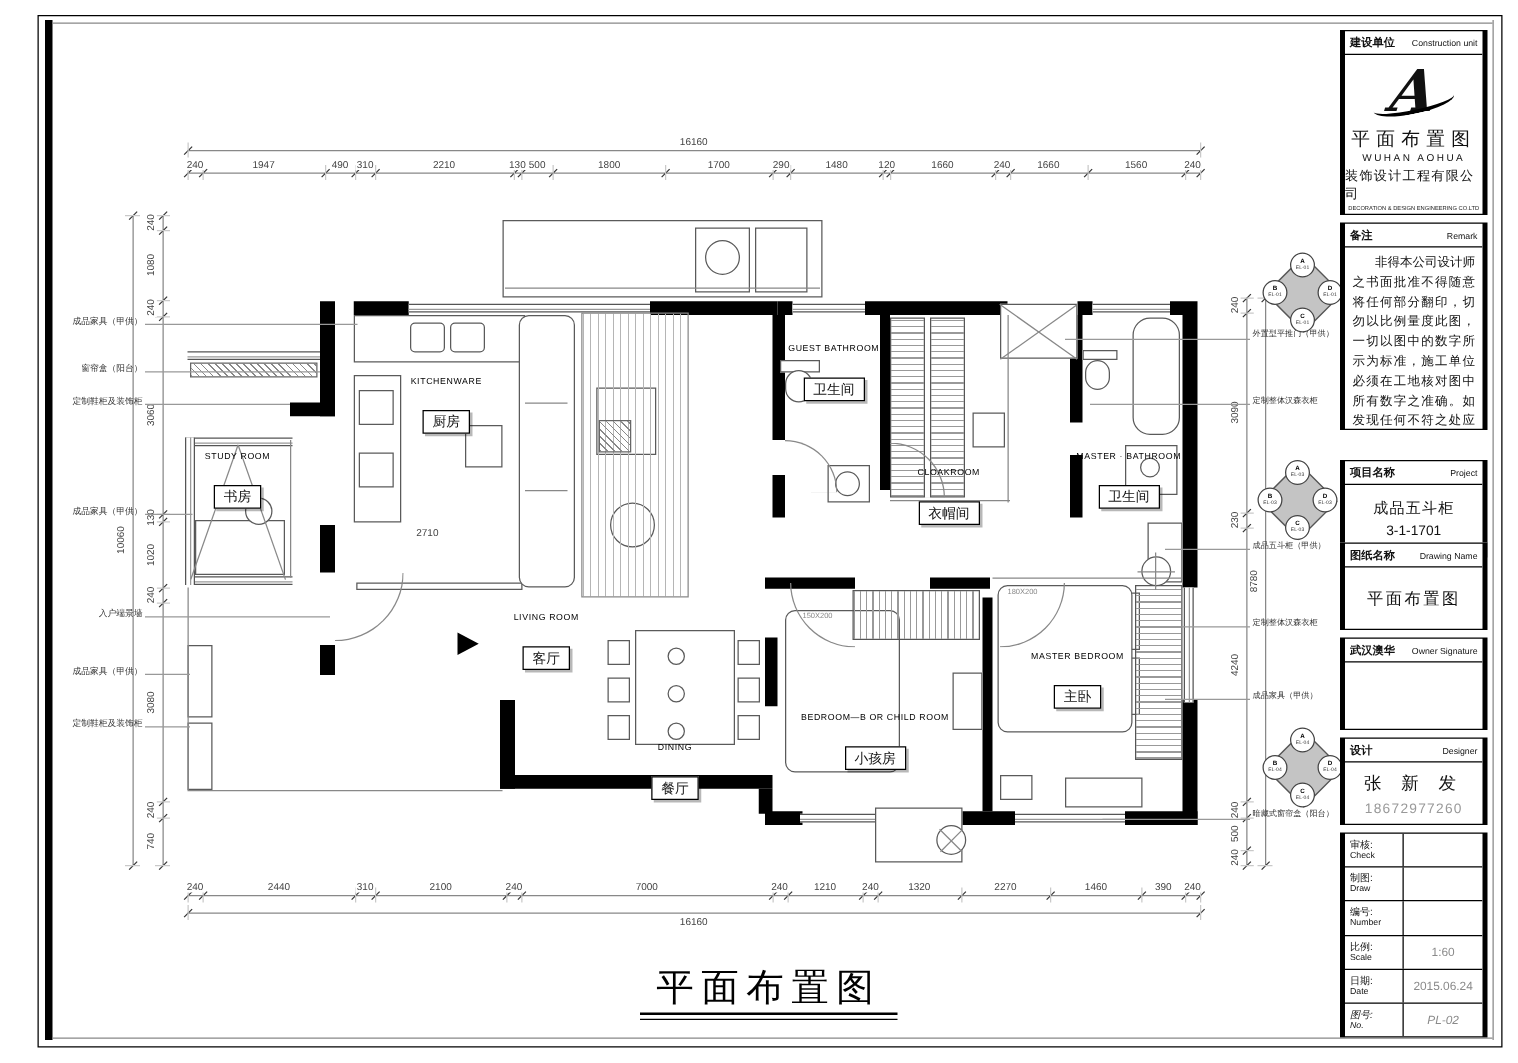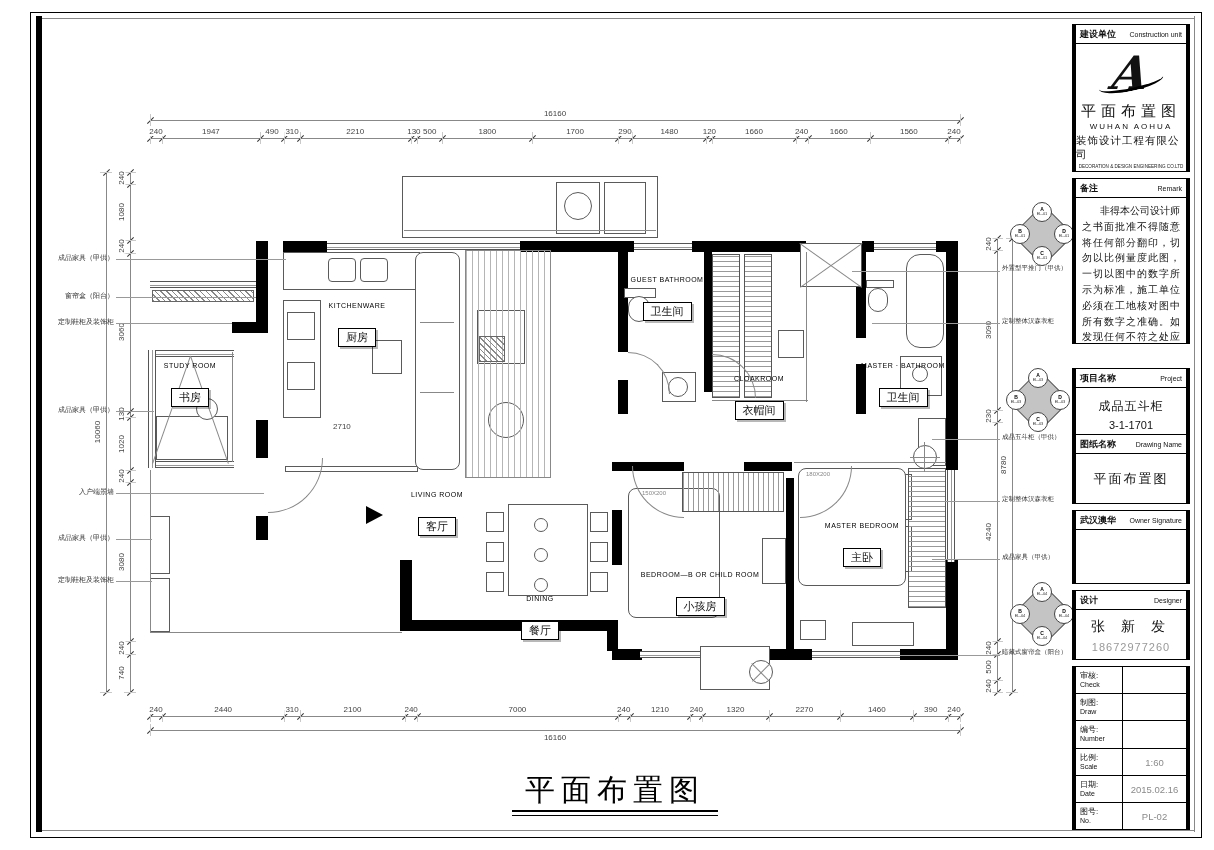--- a/index.html
+++ b/index.html
@@ -55,21 +55,21 @@
   .co-l2{text-align:left;font-size:10.5px;margin-top:3px;letter-spacing:1px;}
   .co-l3{text-align:center;font-size:4.6px;margin-top:2px;color:#222;white-space:nowrap;}
   .remark-p{font-size:10px;line-height:1.58;text-align:justify;text-indent:1.8em;padding:5px 6px;margin:0;}
   .tb-center1{text-align:center;font-size:12px;margin-top:10px;letter-spacing:1px;}
   .tb-center2{text-align:center;font-size:11px;margin-top:4px;}
   .tb-dn{text-align:center;font-size:13px;margin-top:16px;letter-spacing:2px;}
   .tb-designer{text-align:center;font-size:14px;letter-spacing:6px;margin-top:8px;}
   .tb-phone{text-align:center;font-size:11px;color:#999;margin-top:5px;letter-spacing:1px;}
   .tb-table{display:flex;flex-direction:column;height:100%;}
   .tb-row{flex:1;display:flex;border-bottom:1px solid #000;}
-  .tb-row:last-child{border-bottom:none;}
+  .tb-row:last-child{border-bottom:none;font-style:italic;}
   .tb-lab{width:40px;border-right:1px solid #000;padding:3px 2px 0 4px;}
   .tb-lab .cn{display:block;font-size:8px;}
   .tb-lab .en{display:block;font-size:7px;}
   .tb-val{flex:1;text-align:center;font-size:9.5px;color:#8a8a8a;padding-top:8px;}
   
   .big-title{position:absolute;left:470px;top:770px;width:290px;text-align:center;font-family:"DejaVu Serif",serif;font-size:30px;letter-spacing:6px;color:#000;}
 </style>
 </head>
 <body>
 
@@ -564,21 +564,21 @@
           <span class="cn">比例:</span>
           <span class="en">Scale</span>
         </div>
         <div class="tb-val">1:60</div>
       </div>
     <div class="tb-row">
         <div class="tb-lab">
           <span class="cn">日期:</span>
           <span class="en">Date</span>
         </div>
-        <div class="tb-val">2015.02.16</div>
+        <div class="tb-val">2015.06.24</div>
       </div>
     <div class="tb-row">
         <div class="tb-lab">
           <span class="cn">图号:</span>
           <span class="en">No.</span>
         </div>
         <div class="tb-val">PL-02</div>
       </div>
   </div>
 </section>

